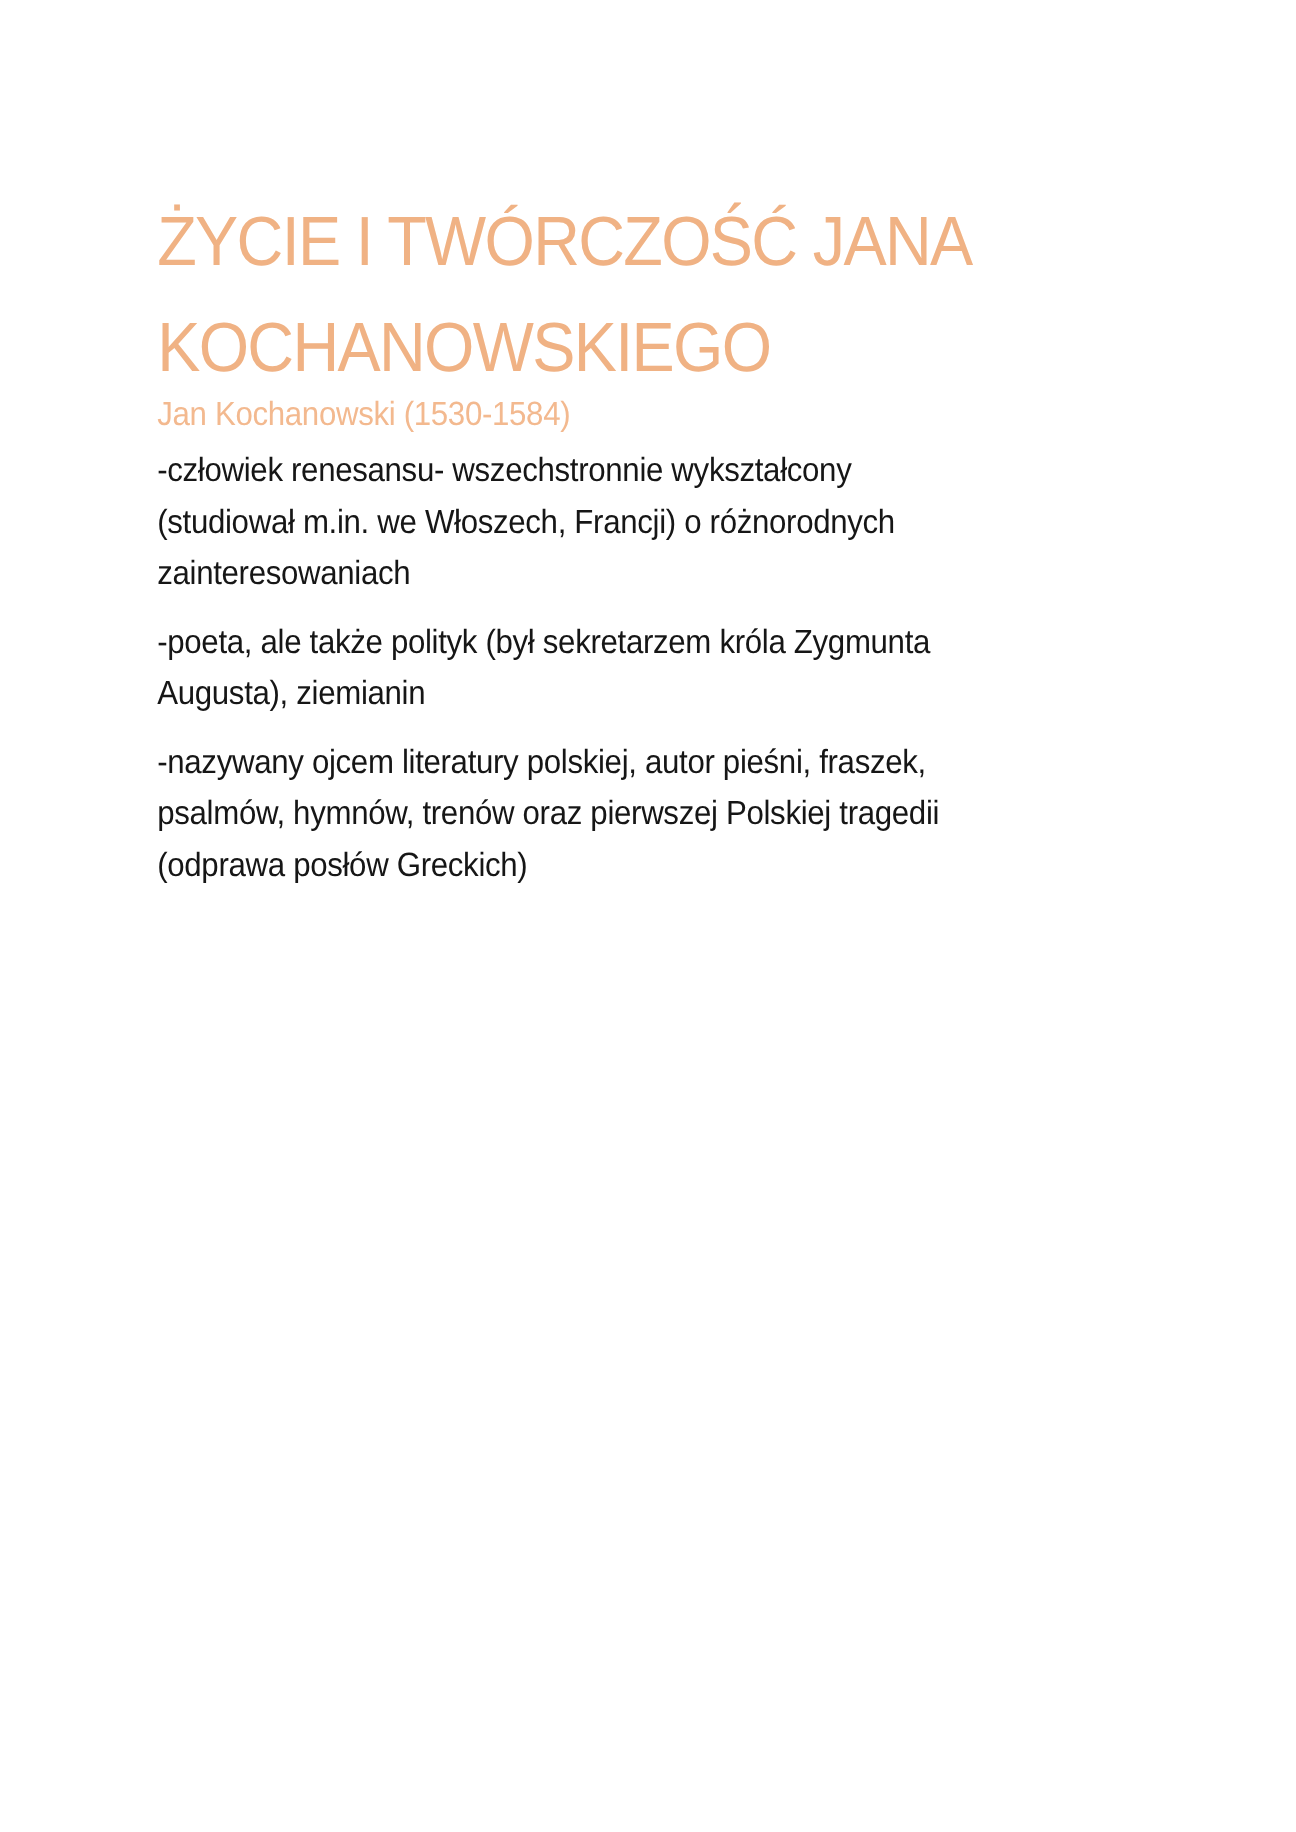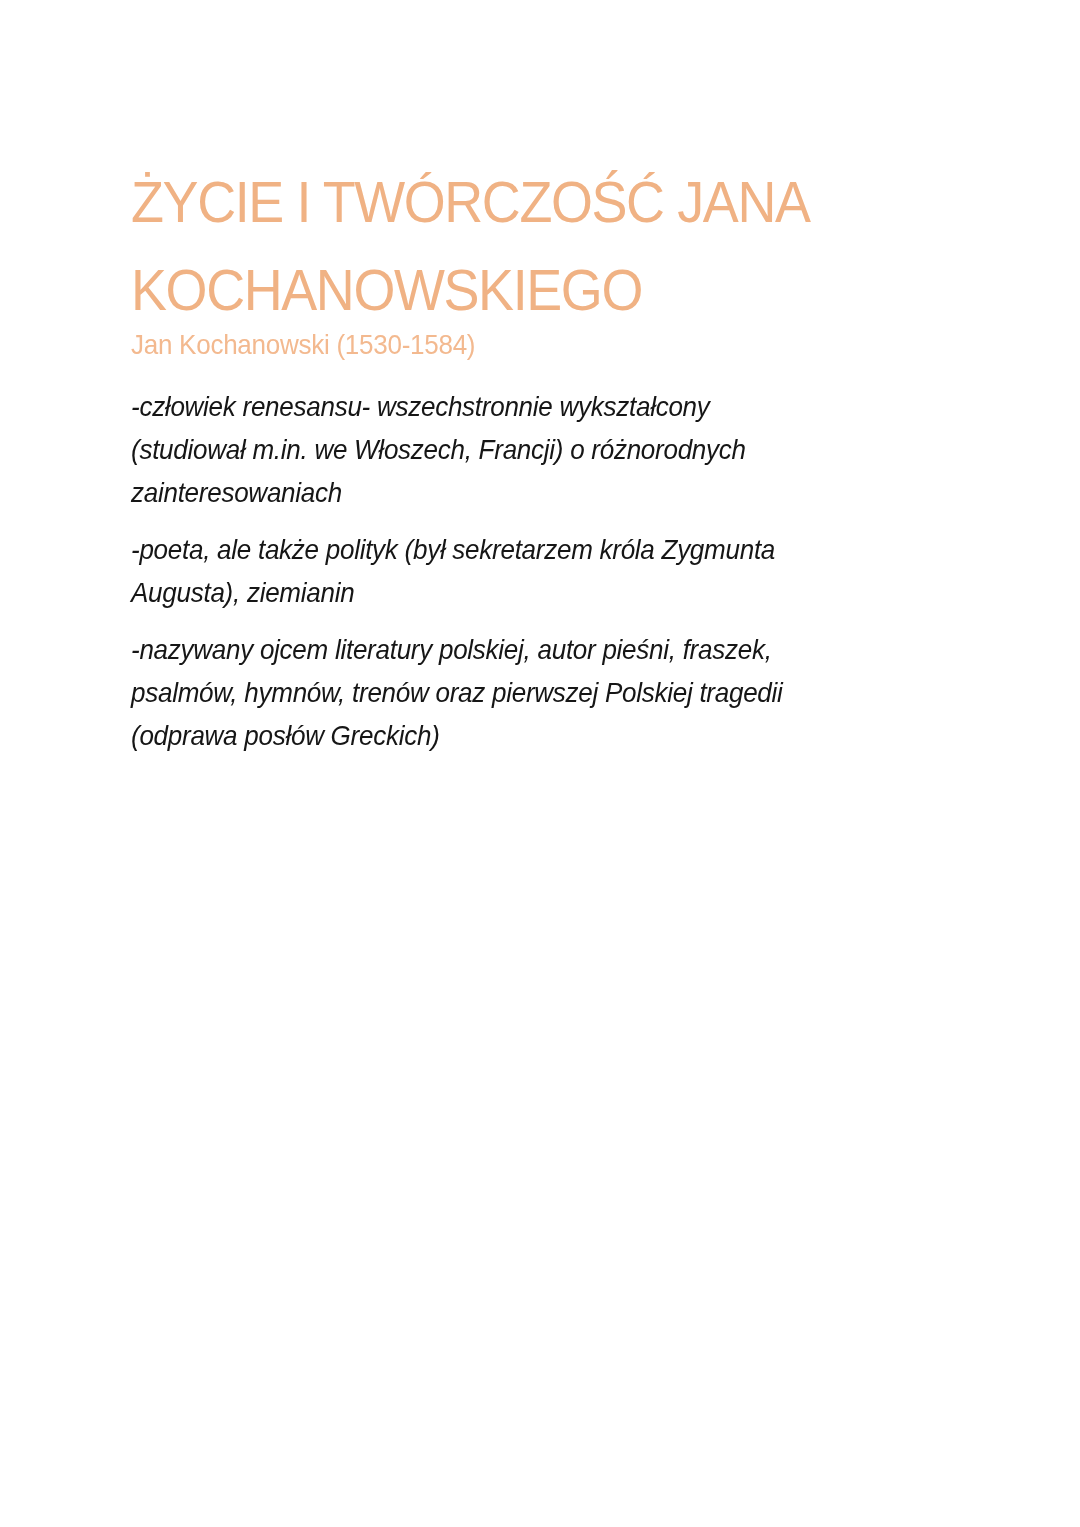--- a/index.html
+++ b/index.html
@@ -47,23 +47,22 @@
       line-height: 36px;
       color: #f3b98f;
       white-space: nowrap;
       letter-spacing: -0.3px;
       transform: scaleX(0.93);
       transform-origin: left top;
     }
     .body-text {
       position: absolute;
       left: 0;
-      top: 385px;
+      top: 370px;
       width: 900px;
-      font-style: italic;
     }
     .para {
       margin: 0 0 14px 0;
       font-size: 28px;
       line-height: 43px;
       color: #161616;
       letter-spacing: -0.3px;
       transform: scaleX(0.93);
       transform-origin: left top;
     }

